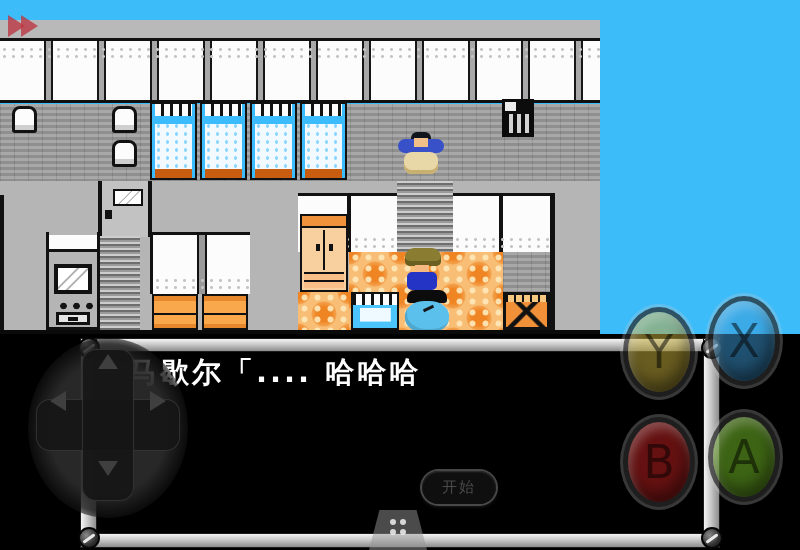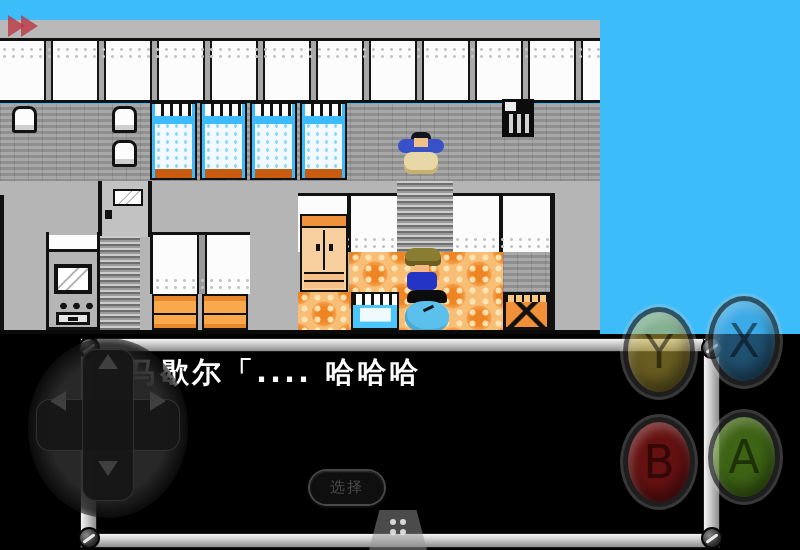--- a/index.html
+++ b/index.html
@@ -292,22 +292,22 @@
   <div class="abtn btn-x">
       <span>X</span>
     </div>
   <div class="abtn btn-b">
       <span>B</span>
     </div>
   <div class="abtn btn-a">
       <span>A</span>
     </div>
 
-  <div class="pill pill-select">
-      <span>选择</span>
+  <div class="pill pill-start">
+      <span>开始</span>
     </div>
 
   <div class="pause">
     <div class="d" style="left:21px;top:9px;"></div>
     <div class="d" style="left:31px;top:9px;"></div>
     <div class="d" style="left:21px;top:19px;"></div>
     <div class="d" style="left:31px;top:19px;"></div>
   </div>
 
 </div>

